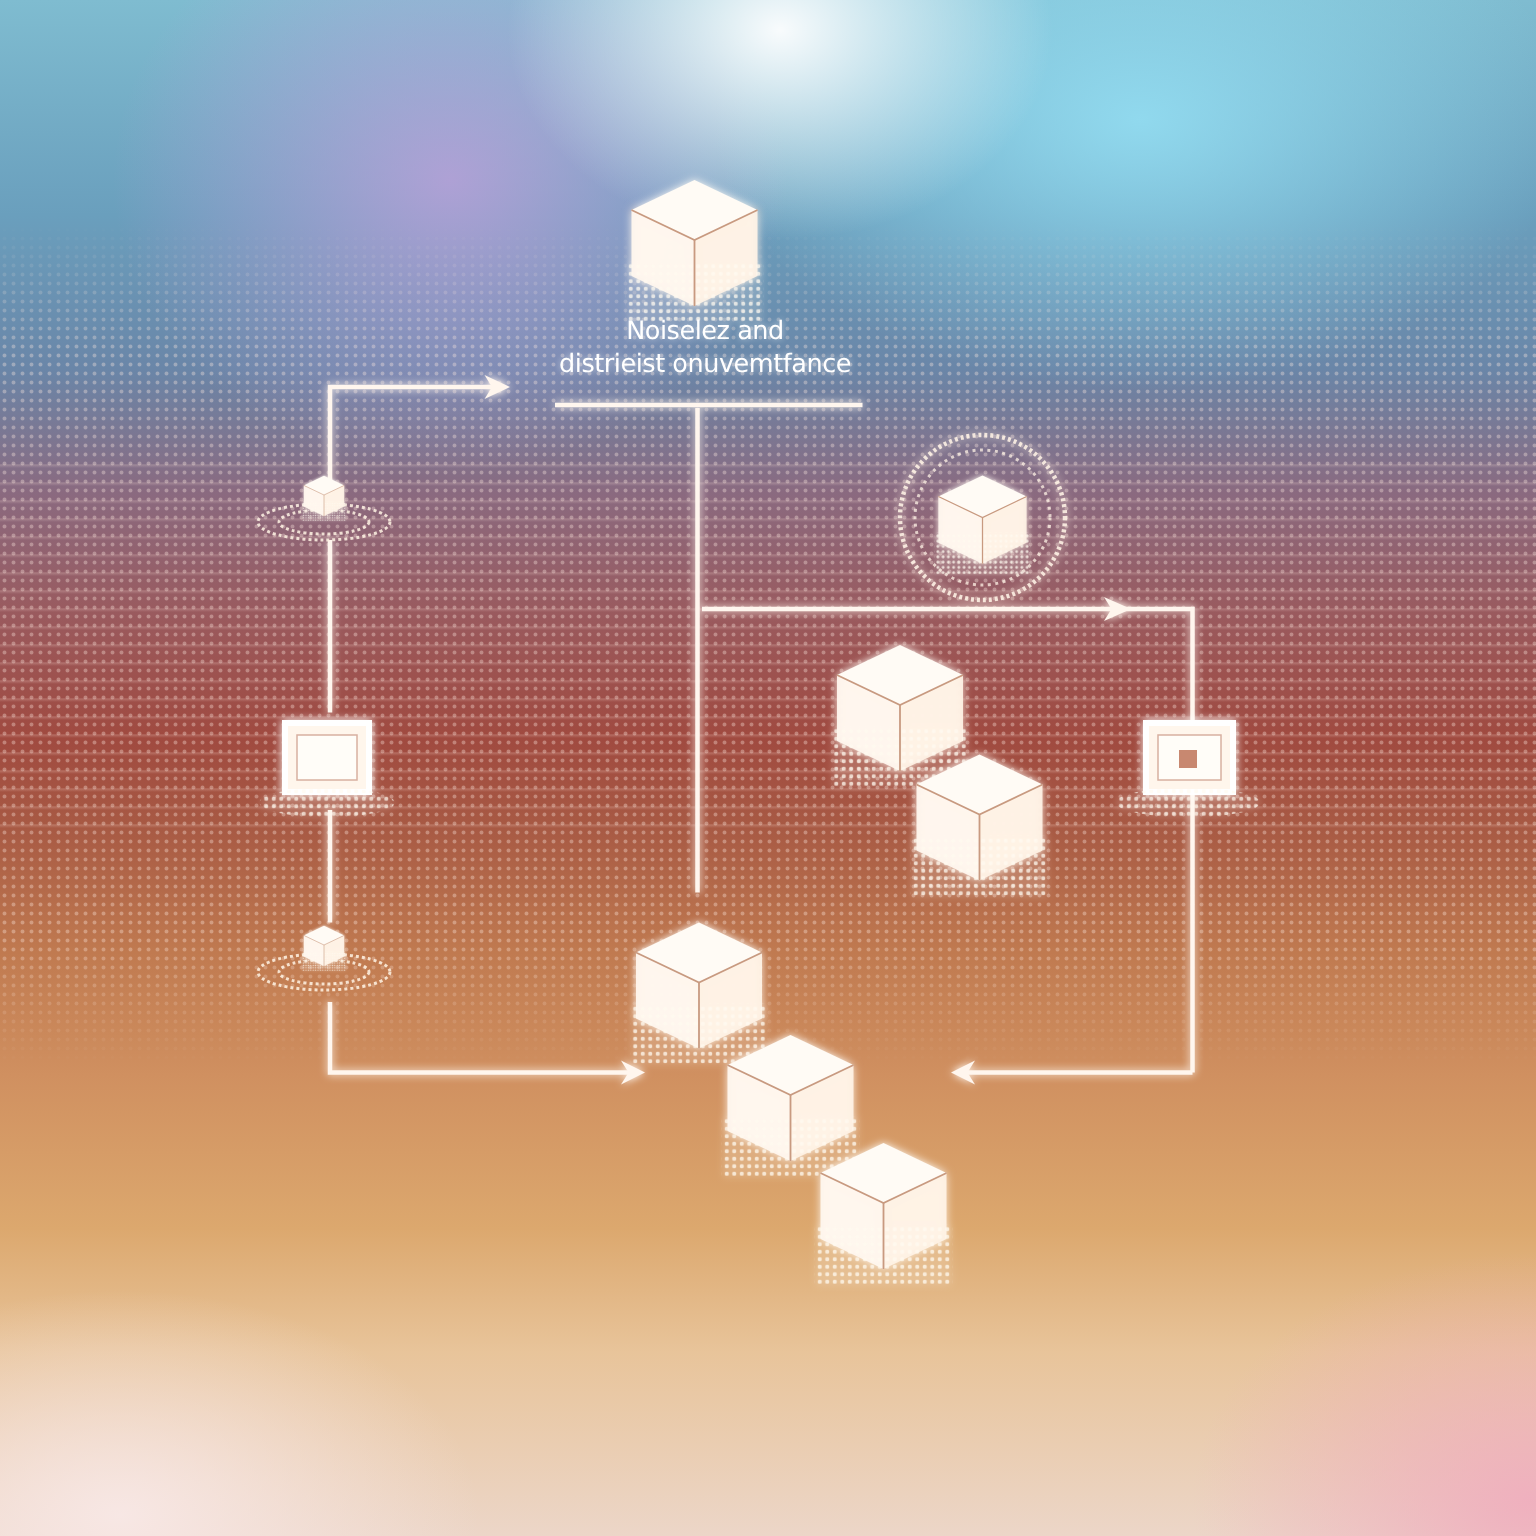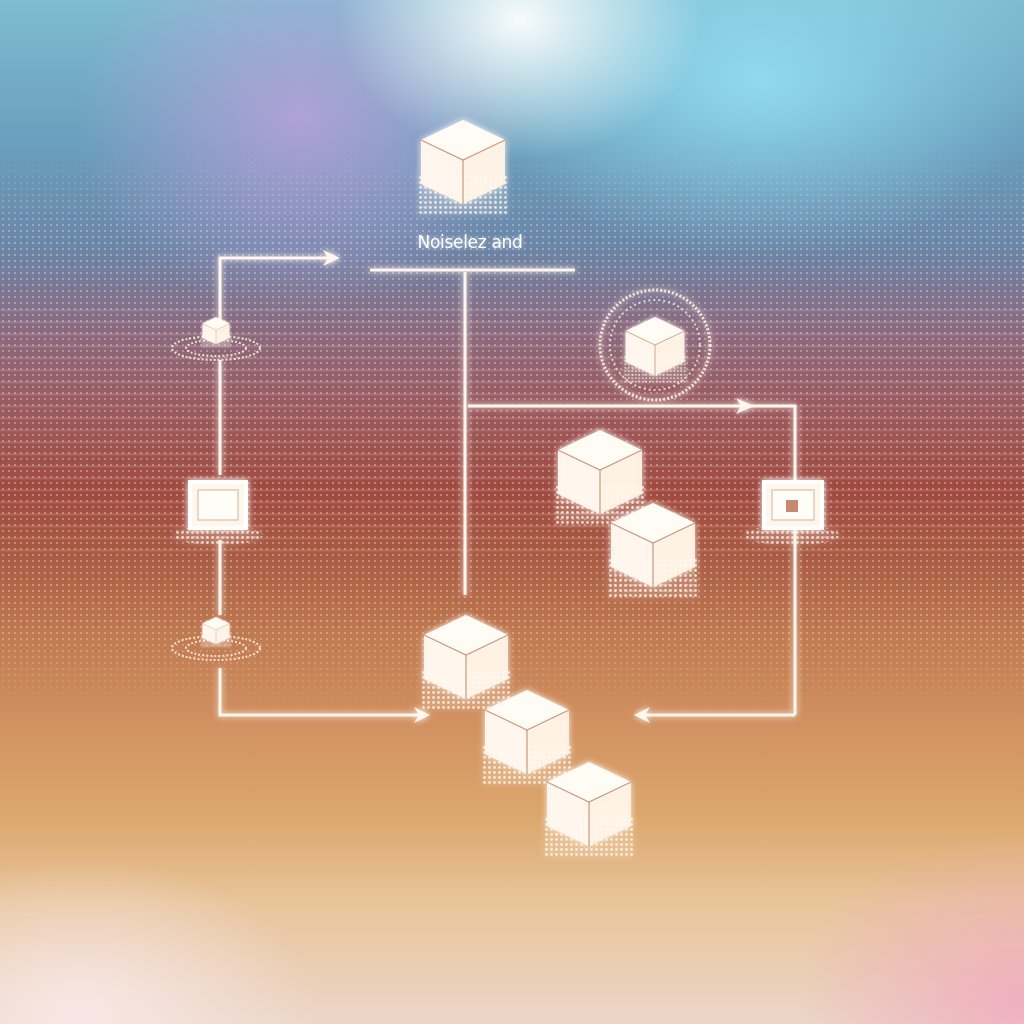--- a/index.html
+++ b/index.html
@@ -35,21 +35,21 @@
     pointer-events: none;
   }
   svg.diagram { position: absolute; left: 0; top: 0; }
   .title {
     position: absolute; left: 340px; top: 210px; width: 260px;
     text-align: center; color: #ffffff;
     font-family: "DejaVu Sans", sans-serif;
     font-size: 17px; line-height: 22px; letter-spacing: -0.3px;
     text-shadow: 0 0 4px rgba(255,255,255,0.6);
   }
-  .title span { display: block; margin-top: 21px; }
+  .title span { display: block; }
 </style>
 </head>
 <body>
 
 <div class="grid"></div>
 <div class="hbands"></div>
 
 <svg class="diagram" width="1024" height="1024" viewBox="0 0 1024 1024">
   <defs>
     <filter id="glow" x="-50%" y="-50%" width="200%" height="200%">
@@ -164,13 +164,14 @@
   <g transform="translate(527,730) scale(1.0)" filter="url(#glow)">
       <use href="#cube"></use>
     </g>
   <g transform="translate(589,802) scale(1.0)" filter="url(#glow)">
       <use href="#cube"></use>
     </g>
 </svg>
 
 <div class="title">
   <span>Noiselez and</span>
+  <span>distrieist onuvemtfance</span>
 </div>
 
 </body></html>

